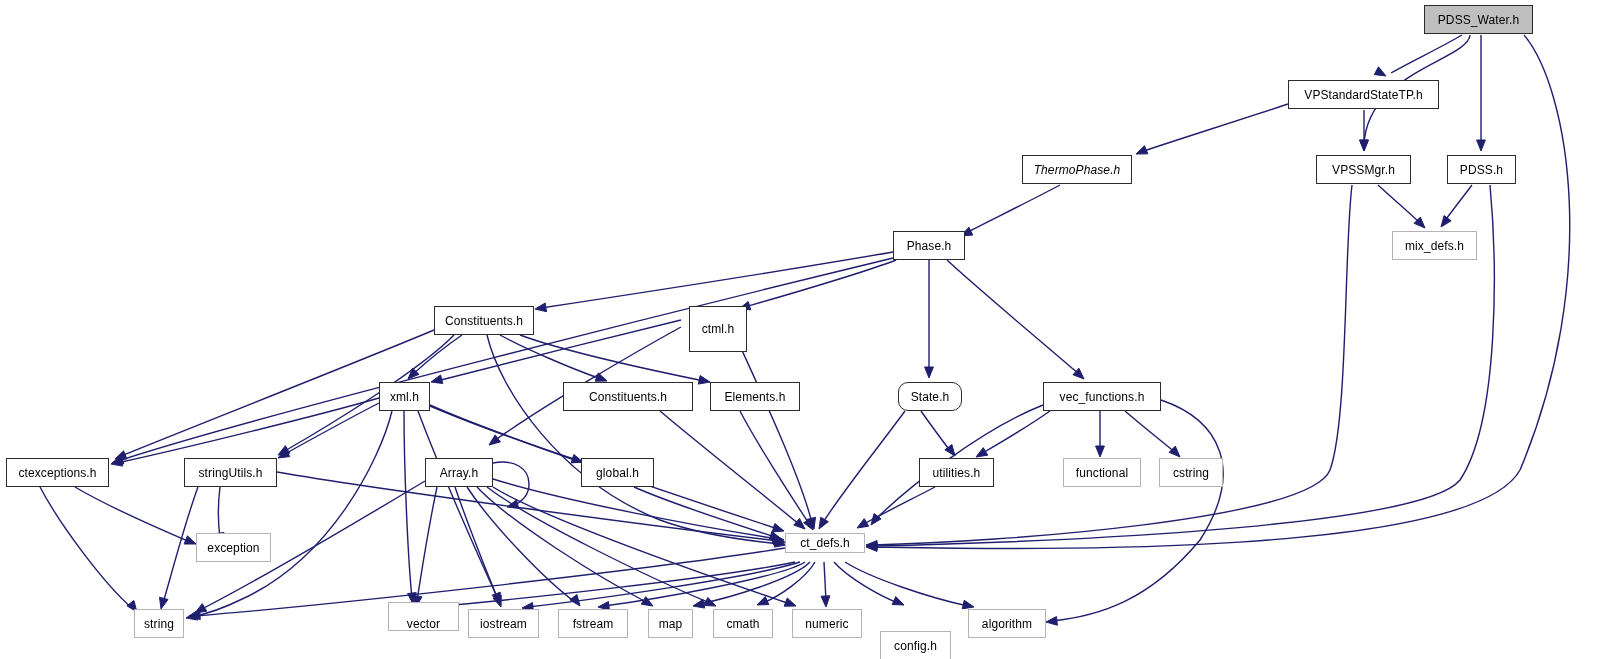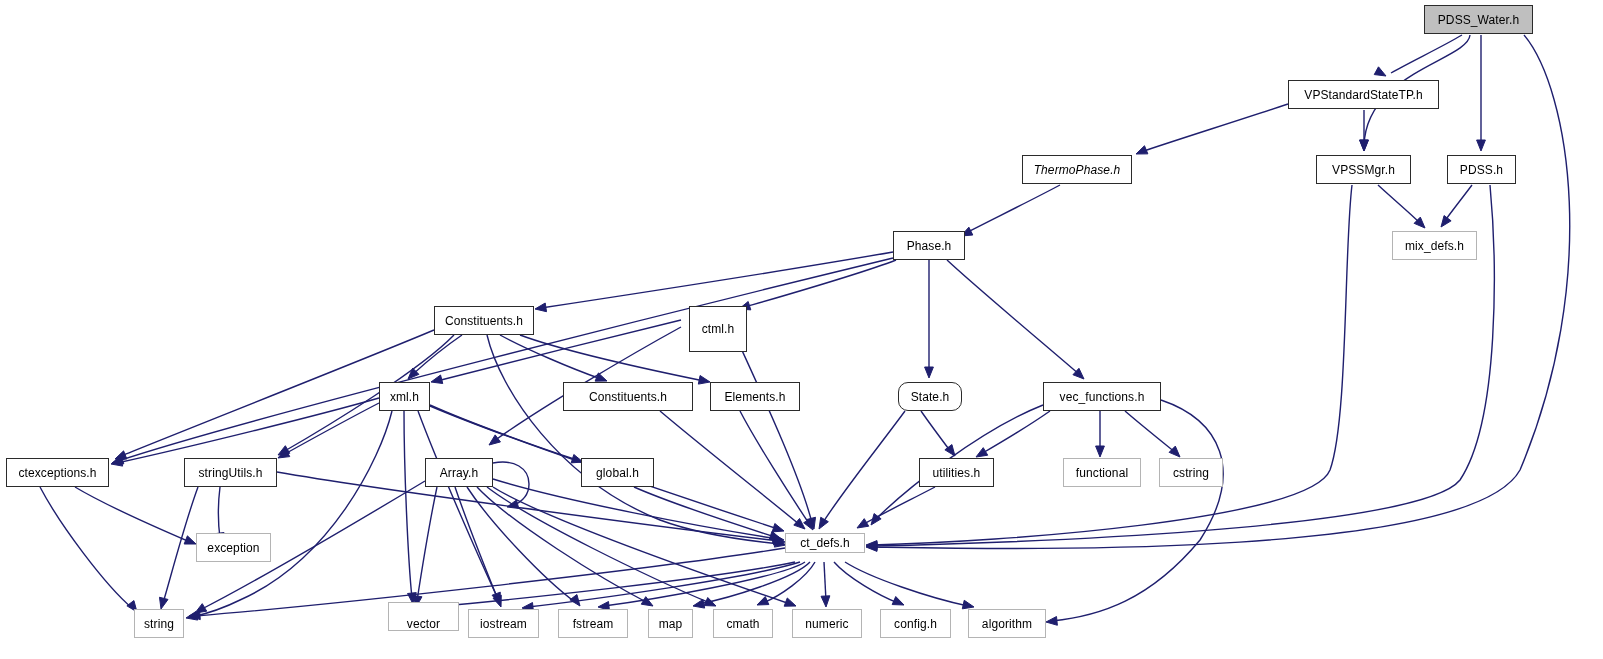--- a/index.html
+++ b/index.html
@@ -413,20 +413,20 @@
       </div>
       <div class="node system" style="left: 648px; top: 609px; width: 45px; height: 29px;">
         <span class="node-label">map</span>
       </div>
       <div class="node system" style="left: 713px; top: 609px; width: 60px; height: 29px;">
         <span class="node-label">cmath</span>
       </div>
       <div class="node system" style="left: 792px; top: 609px; width: 70px; height: 29px;">
         <span class="node-label">numeric</span>
       </div>
-      <div class="node system" style="left: 880px; top: 609px; width: 71px; height: 29px;">
+      <div class="node system" style="left: 880px; top: 631px; width: 71px; height: 29px;">
         <span class="node-label">config.h</span>
       </div>
       <div class="node system" style="left: 968px; top: 609px; width: 78px; height: 29px;">
         <span class="node-label">algorithm</span>
       </div>
     </div>
 </div>
 
 </body></html>

